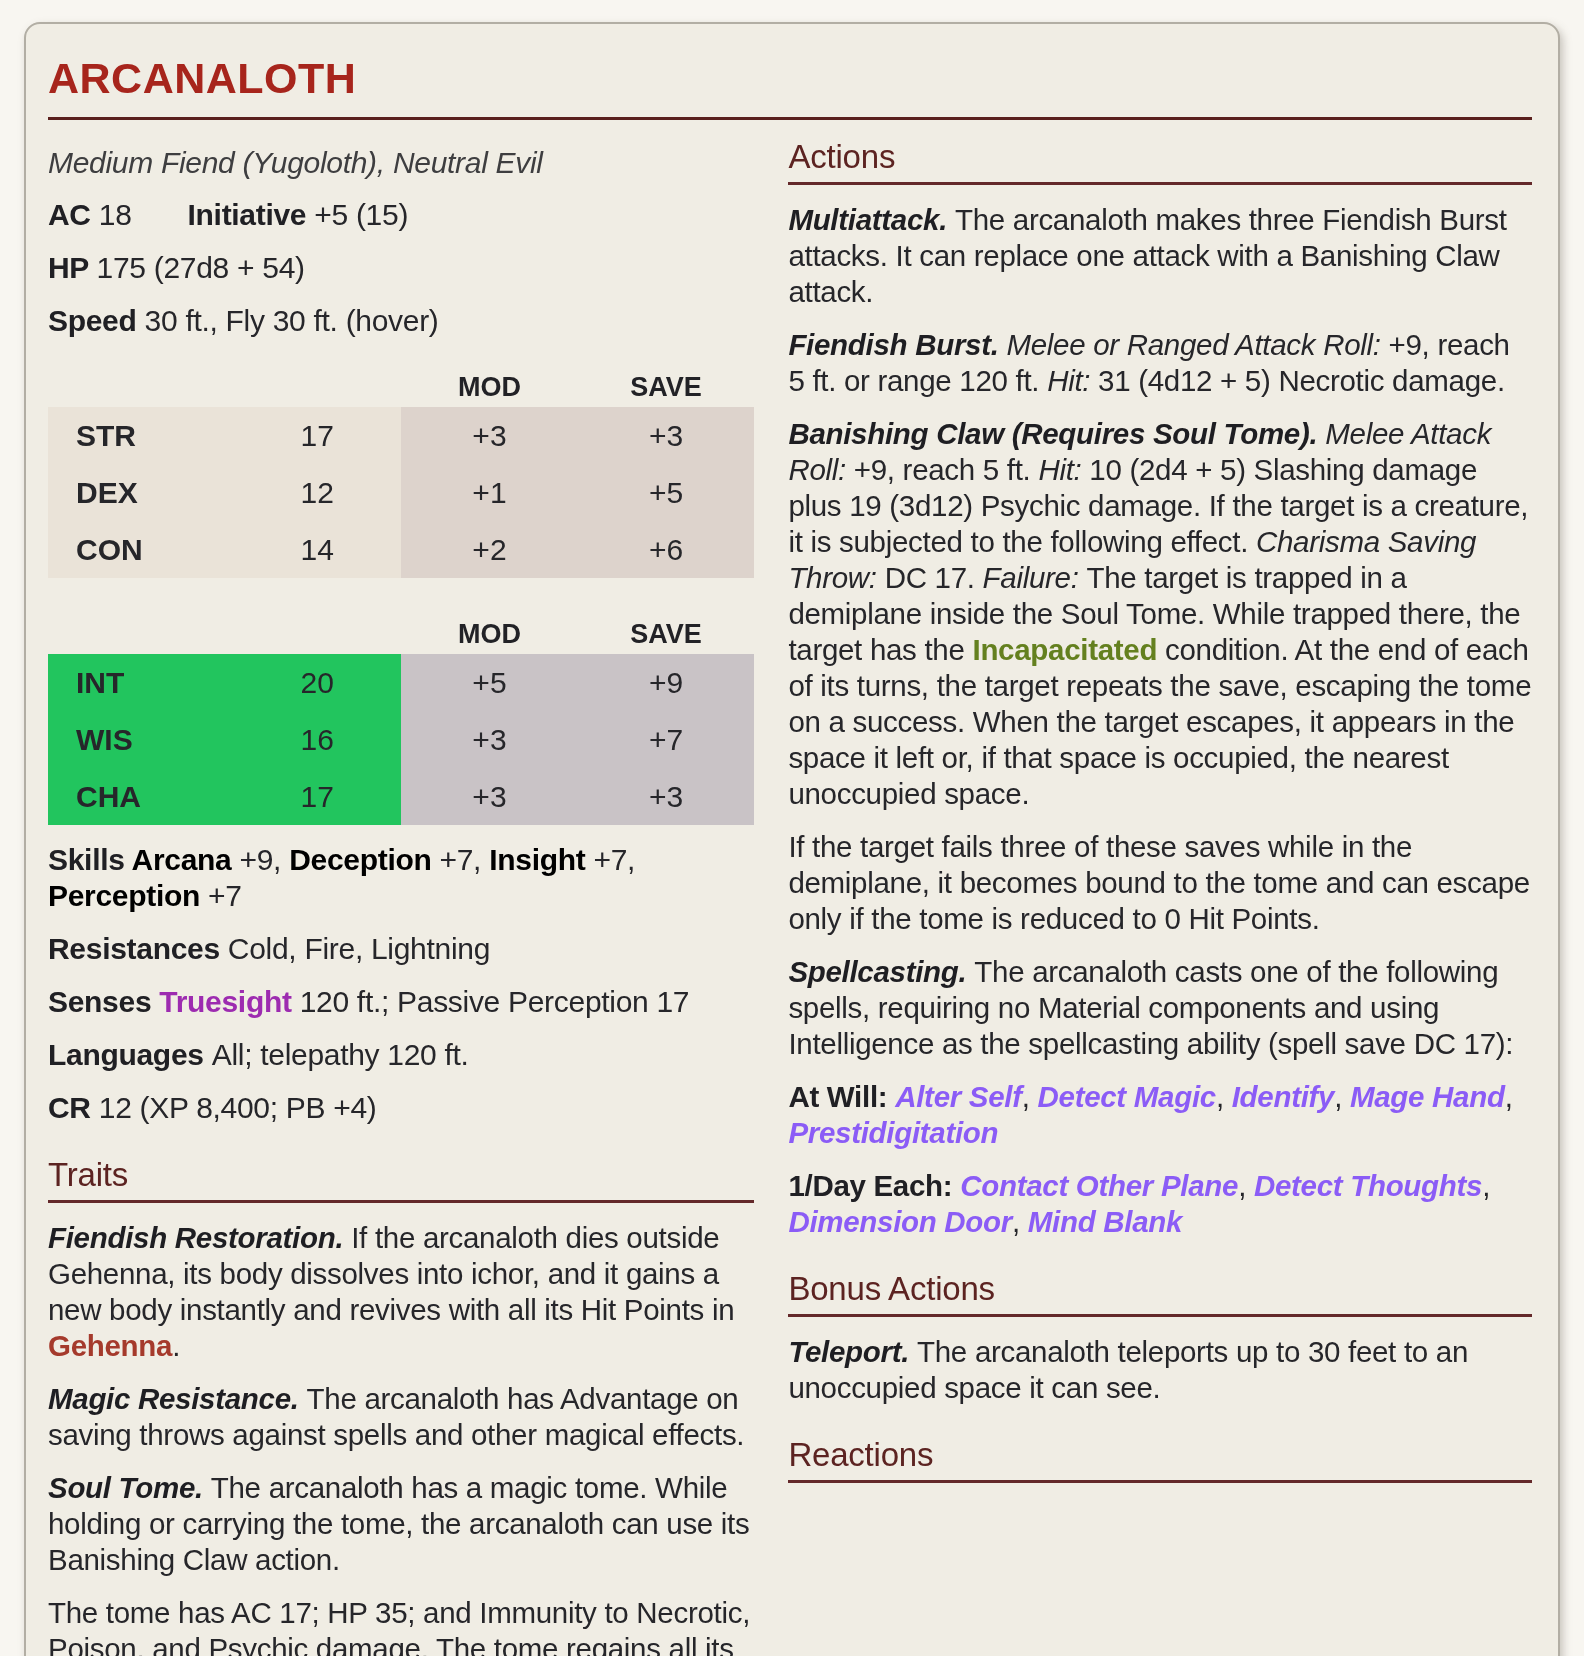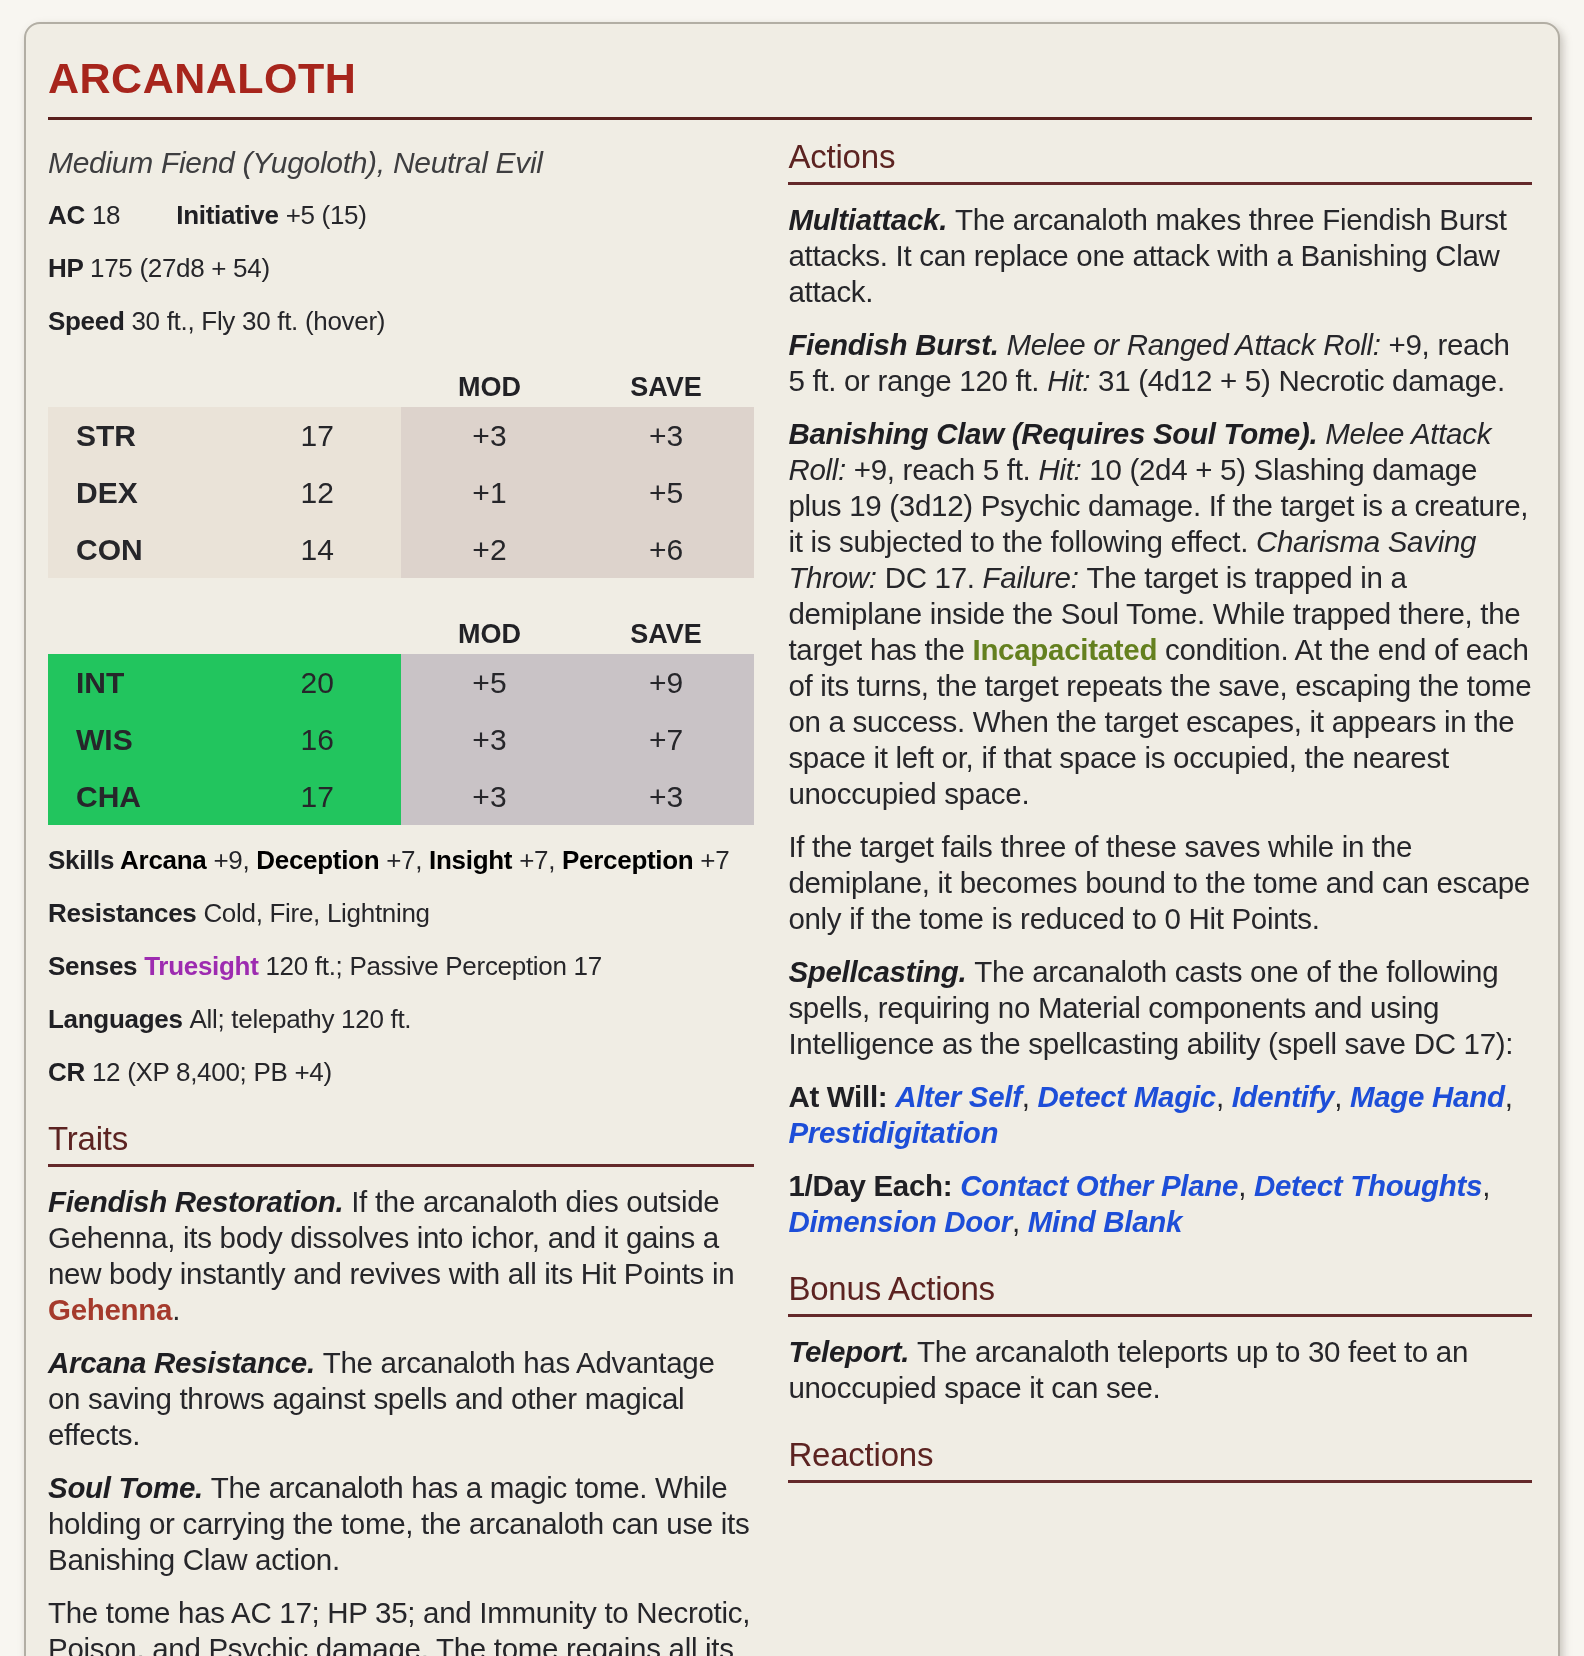--- a/index.html
+++ b/index.html
@@ -43,21 +43,21 @@
 
   .subtitle {
     margin: 20px 0 10px;
     font-size: 30px;
     font-style: italic;
     color: #3e3e40;
     letter-spacing: -0.3px;
   }
   .statline, .detail-line {
     margin: 17px 0;
-    font-size: 26px;
+    font-size: 30px;
     line-height: 36px;
     letter-spacing: -0.3px;
   }
   .para {
     margin: 17px 0;
     font-size: 29.5px;
     line-height: 36px;
     letter-spacing: -0.3px;
   }
   .section-heading {
@@ -106,21 +106,21 @@
   
   .run-plain {}
   .run-b  { font-weight: 700; color: #202024; }
   .run-i  { font-style: italic; }
   .run-bi { font-weight: 700; font-style: italic; color: #1e1e22; }
   .run-gap { display: inline-block; width: 56px; }
   .run-skill { font-weight: 700; color: #000000; }
   .run-cond  { font-weight: 700; color: #64801f; }
   .run-sense { font-weight: 700; color: #9d2bb0; }
   .run-loc   { font-weight: 700; color: #a53a2c; }
-  .run-spell { font-weight: 700; font-style: italic; color: #1d4ed8; }
+  .run-spell { font-weight: 700; font-style: italic; color: #8b5cf6; }
 </style>
 </head>
 <body>
 
 <div class="statblock">
   <h1 class="title">ARCANALOTH</h1>
   <div class="title-rule"></div>
 
   <div class="columns">
 
@@ -188,21 +188,21 @@
 
       <p class="detail-line"><span class="run-b">Skills </span><span class="run-skill">Arcana</span><span class="run-plain"> +9, </span><span class="run-skill">Deception</span><span class="run-plain"> +7, </span><span class="run-skill">Insight</span><span class="run-plain"> +7, </span><span class="run-skill">Perception</span><span class="run-plain"> +7</span></p>
       <p class="detail-line"><span class="run-b">Resistances </span><span class="run-plain">Cold, Fire, Lightning</span></p>
       <p class="detail-line"><span class="run-b">Senses </span><span class="run-sense">Truesight</span><span class="run-plain"> 120 ft.; Passive Perception 17</span></p>
       <p class="detail-line"><span class="run-b">Languages </span><span class="run-plain">All; telepathy 120 ft.</span></p>
       <p class="detail-line"><span class="run-b">CR </span><span class="run-plain">12 (XP 8,400; PB +4)</span></p>
 
       <h2 class="section-heading">Traits</h2>
       <div class="section-rule"></div>
       <p class="para"><span class="run-bi">Fiendish Restoration. </span><span class="run-plain">If the arcanaloth dies outside Gehenna, its body dissolves into ichor, and it gains a new body instantly and revives with all its Hit Points in </span><span class="run-loc">Gehenna</span><span class="run-plain">.</span></p>
-      <p class="para"><span class="run-bi">Arcana Resistance. </span><span class="run-plain">The arcanaloth has Advantage on saving throws against spells and other magical effects.</span></p>
+      <p class="para"><span class="run-bi">Magic Resistance. </span><span class="run-plain">The arcanaloth has Advantage on saving throws against spells and other magical effects.</span></p>
       <p class="para"><span class="run-bi">Soul Tome. </span><span class="run-plain">The arcanaloth has a magic tome. While holding or carrying the tome, the arcanaloth can use its Banishing Claw action.</span></p>
       <p class="para"><span class="run-plain">The tome has AC 17; HP 35; and Immunity to Necrotic, Poison, and Psychic damage. The tome regains all its Hit Points at the end of every turn, but it turns to dust if reduced to 0 Hit Points or when the arcanaloth dies. If the tome is destroyed, the arcanaloth can create a new one when it finishes a Short or Long Rest.</span></p>
     </div>
 
     <div class="col-right">
       <h2 class="section-heading first">Actions</h2>
       <div class="section-rule"></div>
       <p class="para"><span class="run-bi">Multiattack. </span><span class="run-plain">The arcanaloth makes three Fiendish Burst attacks. It can replace one attack with a Banishing Claw attack.</span></p>
       <p class="para"><span class="run-bi">Fiendish Burst. </span><span class="run-i">Melee or Ranged Attack Roll: </span><span class="run-plain">+9, reach 5 ft. or range 120 ft. </span><span class="run-i">Hit: </span><span class="run-plain">31 (4d12 + 5) Necrotic damage.</span></p>
       <p class="para"><span class="run-bi">Banishing Claw (Requires Soul Tome). </span><span class="run-i">Melee Attack Roll: </span><span class="run-plain">+9, reach 5 ft. </span><span class="run-i">Hit: </span><span class="run-plain">10 (2d4 + 5) Slashing damage plus 19 (3d12) Psychic damage. If the target is a creature, it is subjected to the following effect. </span><span class="run-i">Charisma Saving Throw: </span><span class="run-plain">DC 17. </span><span class="run-i">Failure: </span><span class="run-plain">The target is trapped in a demiplane inside the Soul Tome. While trapped there, the target has the </span><span class="run-cond">Incapacitated</span><span class="run-plain"> condition. At the end of each of its turns, the target repeats the save, escaping the tome on a success. When the target escapes, it appears in the space it left or, if that space is occupied, the nearest unoccupied space.</span></p>

